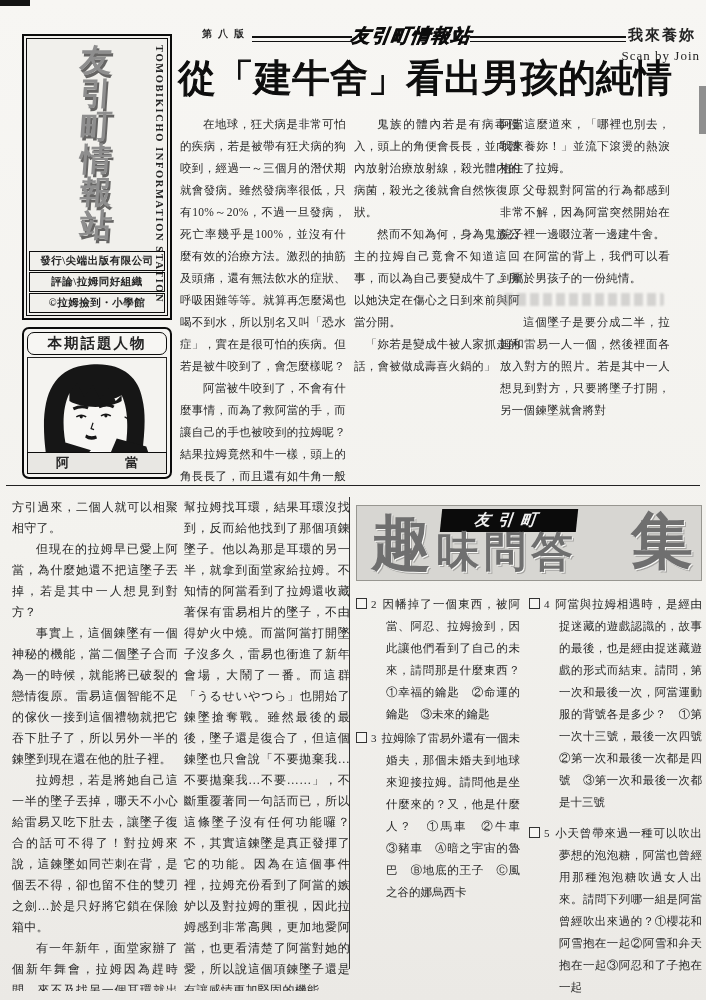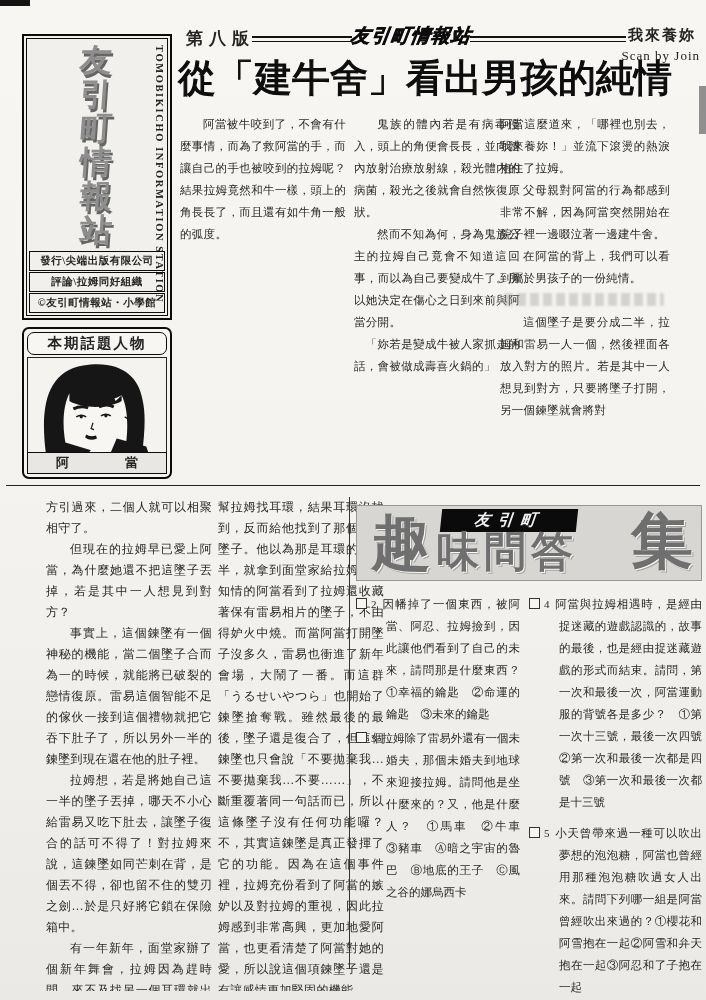--- a/index.html
+++ b/index.html
@@ -3,41 +3,41 @@
 <meta charset="utf-8">
 <style>
   html,body{margin:0;padding:0;background:#c9c8c5;}
   .page{position:relative;width:706px;height:1000px;margin:0 auto;overflow:hidden;
         background:linear-gradient(180deg,#f7f6f3 0%,#f3f2ee 55%,#ebe9e5 100%);
         font-family:"Liberation Serif","DejaVu Serif",serif;color:#242424;}
   
   .artifact-tl{position:absolute;left:0;top:0;width:30px;height:6px;background:#141414;}
   .artifact-right{position:absolute;left:699px;top:86px;width:7px;height:48px;background:#8f8f8f;}
   
-  .edition{position:absolute;left:186px;top:27px;font-size:17px;font-weight:bold;letter-spacing:6px;}
+  .edition{position:absolute;left:202px;top:27px;font-size:10px;font-weight:bold;letter-spacing:6px;}
   .hrule{position:absolute;top:36px;height:3px;border-top:2px solid #111;border-bottom:1.5px solid #111;}
   .hrule.left{left:252px;width:100px;}
   .hrule.right{left:470px;width:156px;}
   .masthead{position:absolute;left:350px;top:23px;width:122px;text-align:center;
             font-family:"Liberation Sans","DejaVu Sans",sans-serif;font-weight:900;font-style:italic;
             font-size:19px;letter-spacing:1px;transform:skewX(-8deg);-webkit-text-stroke:.7px #0c0c0c;}
   .section-label{position:absolute;left:628px;top:26px;font-size:15px;font-weight:bold;letter-spacing:2px;}
   .scan-credit{position:absolute;right:6px;top:48px;font-size:13px;letter-spacing:1px;}
   
   .logo-box{position:absolute;left:22px;top:34px;width:150px;height:286px;box-sizing:border-box;
             border:2.5px solid #0c0c0c;background:#f1f0ec;padding:2px;}
   .logo-inner{border:1px solid #0c0c0c;height:100%;box-sizing:border-box;display:flex;flex-direction:column;padding:2px;}
   .logo-main{flex:1;display:flex;min-height:0;}
   .logo-chars{flex:1;display:flex;flex-direction:column;align-items:center;justify-content:space-around;padding:2px 0 2px 8px;}
   .logo-char{font-size:32px;line-height:1;font-weight:900;color:#8e8e8e;
              font-family:"DejaVu Serif",serif;transform:skewX(-4deg);
              text-shadow:2px 2.5px 0 rgba(55,55,55,.75);}
   .logo-en{writing-mode:vertical-rl;text-orientation:sideways;font-size:10.5px;font-weight:bold;
            letter-spacing:1.6px;padding:4px 0 0 0;white-space:nowrap;}
-  .pub-rows{display:flex;flex-direction:column;gap:1px;margin-top:2px;}
+  .pub-rows{display:flex;flex-direction:column;gap:1px;margin-top:8px;}
   .pub-row{border:1px solid #0c0c0c;font-size:10.5px;font-weight:bold;text-align:center;
            padding:2px 0;letter-spacing:.5px;white-space:nowrap;}
   
   .profile-box{position:absolute;left:22px;top:327px;width:150px;height:152px;box-sizing:border-box;
                border:2.5px solid #0c0c0c;border-radius:7px;background:#f5f4f1;padding:3px;
                display:flex;flex-direction:column;}
   .profile-title{border:1.5px solid #0c0c0c;border-radius:7px;font-size:14.5px;font-weight:bold;
                  text-align:center;letter-spacing:2px;padding:1px 0;background:#f7f6f3;}
   .profile-img{flex:1;margin-top:2px;border:1px solid #222;border-bottom:none;overflow:hidden;background:#f4f3f0;min-height:0;}
   .profile-img svg{width:100%;height:100%;display:block;}
@@ -52,21 +52,21 @@
        font-size:11.5px;line-height:22px;letter-spacing:.3px;word-break:break-all;color:#282828;}
   .c1{left:180px;} .c2{left:354px;} .c3{left:500px;width:170px;}
   .col p,.bcol p{margin:0;}
   p.ind{text-indent:2em;} p.q1{text-indent:1em;} p.noind{text-indent:0;}
   .bleed{height:13px;margin:4px 6px 5px 4px;border-radius:2px;opacity:.32;filter:blur(1px);
          background:repeating-linear-gradient(90deg,#909090 0 9px,transparent 9px 13px);}
   
   .divider{position:absolute;left:6px;top:485px;width:694px;border-top:1.5px solid #222;}
   
   .bcol{position:absolute;top:497px;width:166px;height:494px;overflow:hidden;text-align:justify;
-        font-size:12px;line-height:21px;letter-spacing:.3px;word-break:break-all;color:#282828;margin-left:34px;}
+        font-size:12px;line-height:21px;letter-spacing:.3px;word-break:break-all;color:#282828;}
   .bA{left:12px;} .bB{left:184px;}
   
   .vrule{position:absolute;left:349px;top:497px;height:472px;border-left:1.5px solid #333;}
   .quiz{position:absolute;left:356px;top:497px;width:346px;height:500px;overflow:hidden;}
   .quiz-banner{position:relative;height:74px;margin-top:8px;background:#d7d6d2;border:1px solid #979690;}
   .qt{font-weight:900;color:#6f6f6f;line-height:1;font-family:"DejaVu Serif",serif;
       text-shadow:1px 1px 0 #fafaf8,2px 2px 0 rgba(70,70,70,.35);}
   .qt-left{position:absolute;left:14px;top:6px;font-size:60px;}
   .qt-mid{position:absolute;left:80px;top:25px;font-size:42px;letter-spacing:5px;}
   .qt-right{position:absolute;right:8px;top:4px;font-size:62px;}
@@ -109,21 +109,21 @@
           <span class="logo-char">町</span>
           <span class="logo-char">情</span>
           <span class="logo-char">報</span>
           <span class="logo-char">站</span>
         </div>
         <div class="logo-en">TOMOBIKICHO INFORMATION STATION</div>
       </div>
       <div class="pub-rows">
         <div class="pub-row">發行\尖端出版有限公司</div>
         <div class="pub-row">評論\拉姆同好組織</div>
-        <div class="pub-row">©友引町情報站・小學館</div>
+        <div class="pub-row">©拉姆撿到・小學館</div>
       </div>
     </div>
   </div>
 
   <div class="profile-box">
     <div class="profile-title">本期話題人物</div>
     <div class="profile-img">
       <svg viewBox="0 0 140 96" preserveAspectRatio="xMidYMid slice">
         <rect width="140" height="96" fill="#f4f3f0"></rect>
         <path d="M18,96 C12,48 20,14 56,8 C92,2 112,18 116,42 C120,58 118,78 116,96 Z" fill="#161616"></path>
@@ -145,20 +145,21 @@
     </div>
     <div class="profile-caption">
       <span>阿</span>
       <span>當</span>
     </div>
   </div>
 
   <div class="headline">從「建牛舍」看出男孩的純情</div>
 
   <div class="col c1">
+    <p class="ind">在地球，狂犬病是非常可怕的疾病，若是被帶有狂犬病的狗咬到，經過一～三個月的潛伏期就會發病。雖然發病率很低，只有10%～20%，不過一旦發病，死亡率幾乎是100%，並沒有什麼有效的治療方法。激烈的抽筋及頭痛，還有無法飲水的症狀、呼吸困難等等。就算再怎麼渴也喝不到水，所以別名又叫「恐水症」，實在是很可怕的疾病。但若是被牛咬到了，會怎麼樣呢？</p>
     <p class="ind">阿當被牛咬到了，不會有什麼事情，而為了救阿當的手，而讓自己的手也被咬到的拉姆呢？結果拉姆竟然和牛一樣，頭上的角長長了，而且還有如牛角一般的弧度。</p>
   </div>
   <div class="col c2">
     <p class="ind">鬼族的體內若是有病毒侵入，頭上的角便會長長，並向體內放射治療放射線，殺光體內的病菌，殺光之後就會自然恢復原狀。</p>
     <p class="ind">然而不知為何，身為鬼族公主的拉姆自己竟會不知道這回事，而以為自己要變成牛了。所以她決定在傷心之日到來前與阿當分開。</p>
     <p class="q1">「妳若是變成牛被人家抓走的話，會被做成壽喜火鍋的」</p>
   </div>
   <div class="col c3">
     <p class="noind">阿當這麼道來，「哪裡也別去，我來養妳！」並流下滾燙的熱淚抱住了拉姆。</p>
     <p class="ind">父母親對阿當的行為都感到非常不解，因為阿當突然開始在院子裡一邊啜泣著一邊建牛舍。</p>

